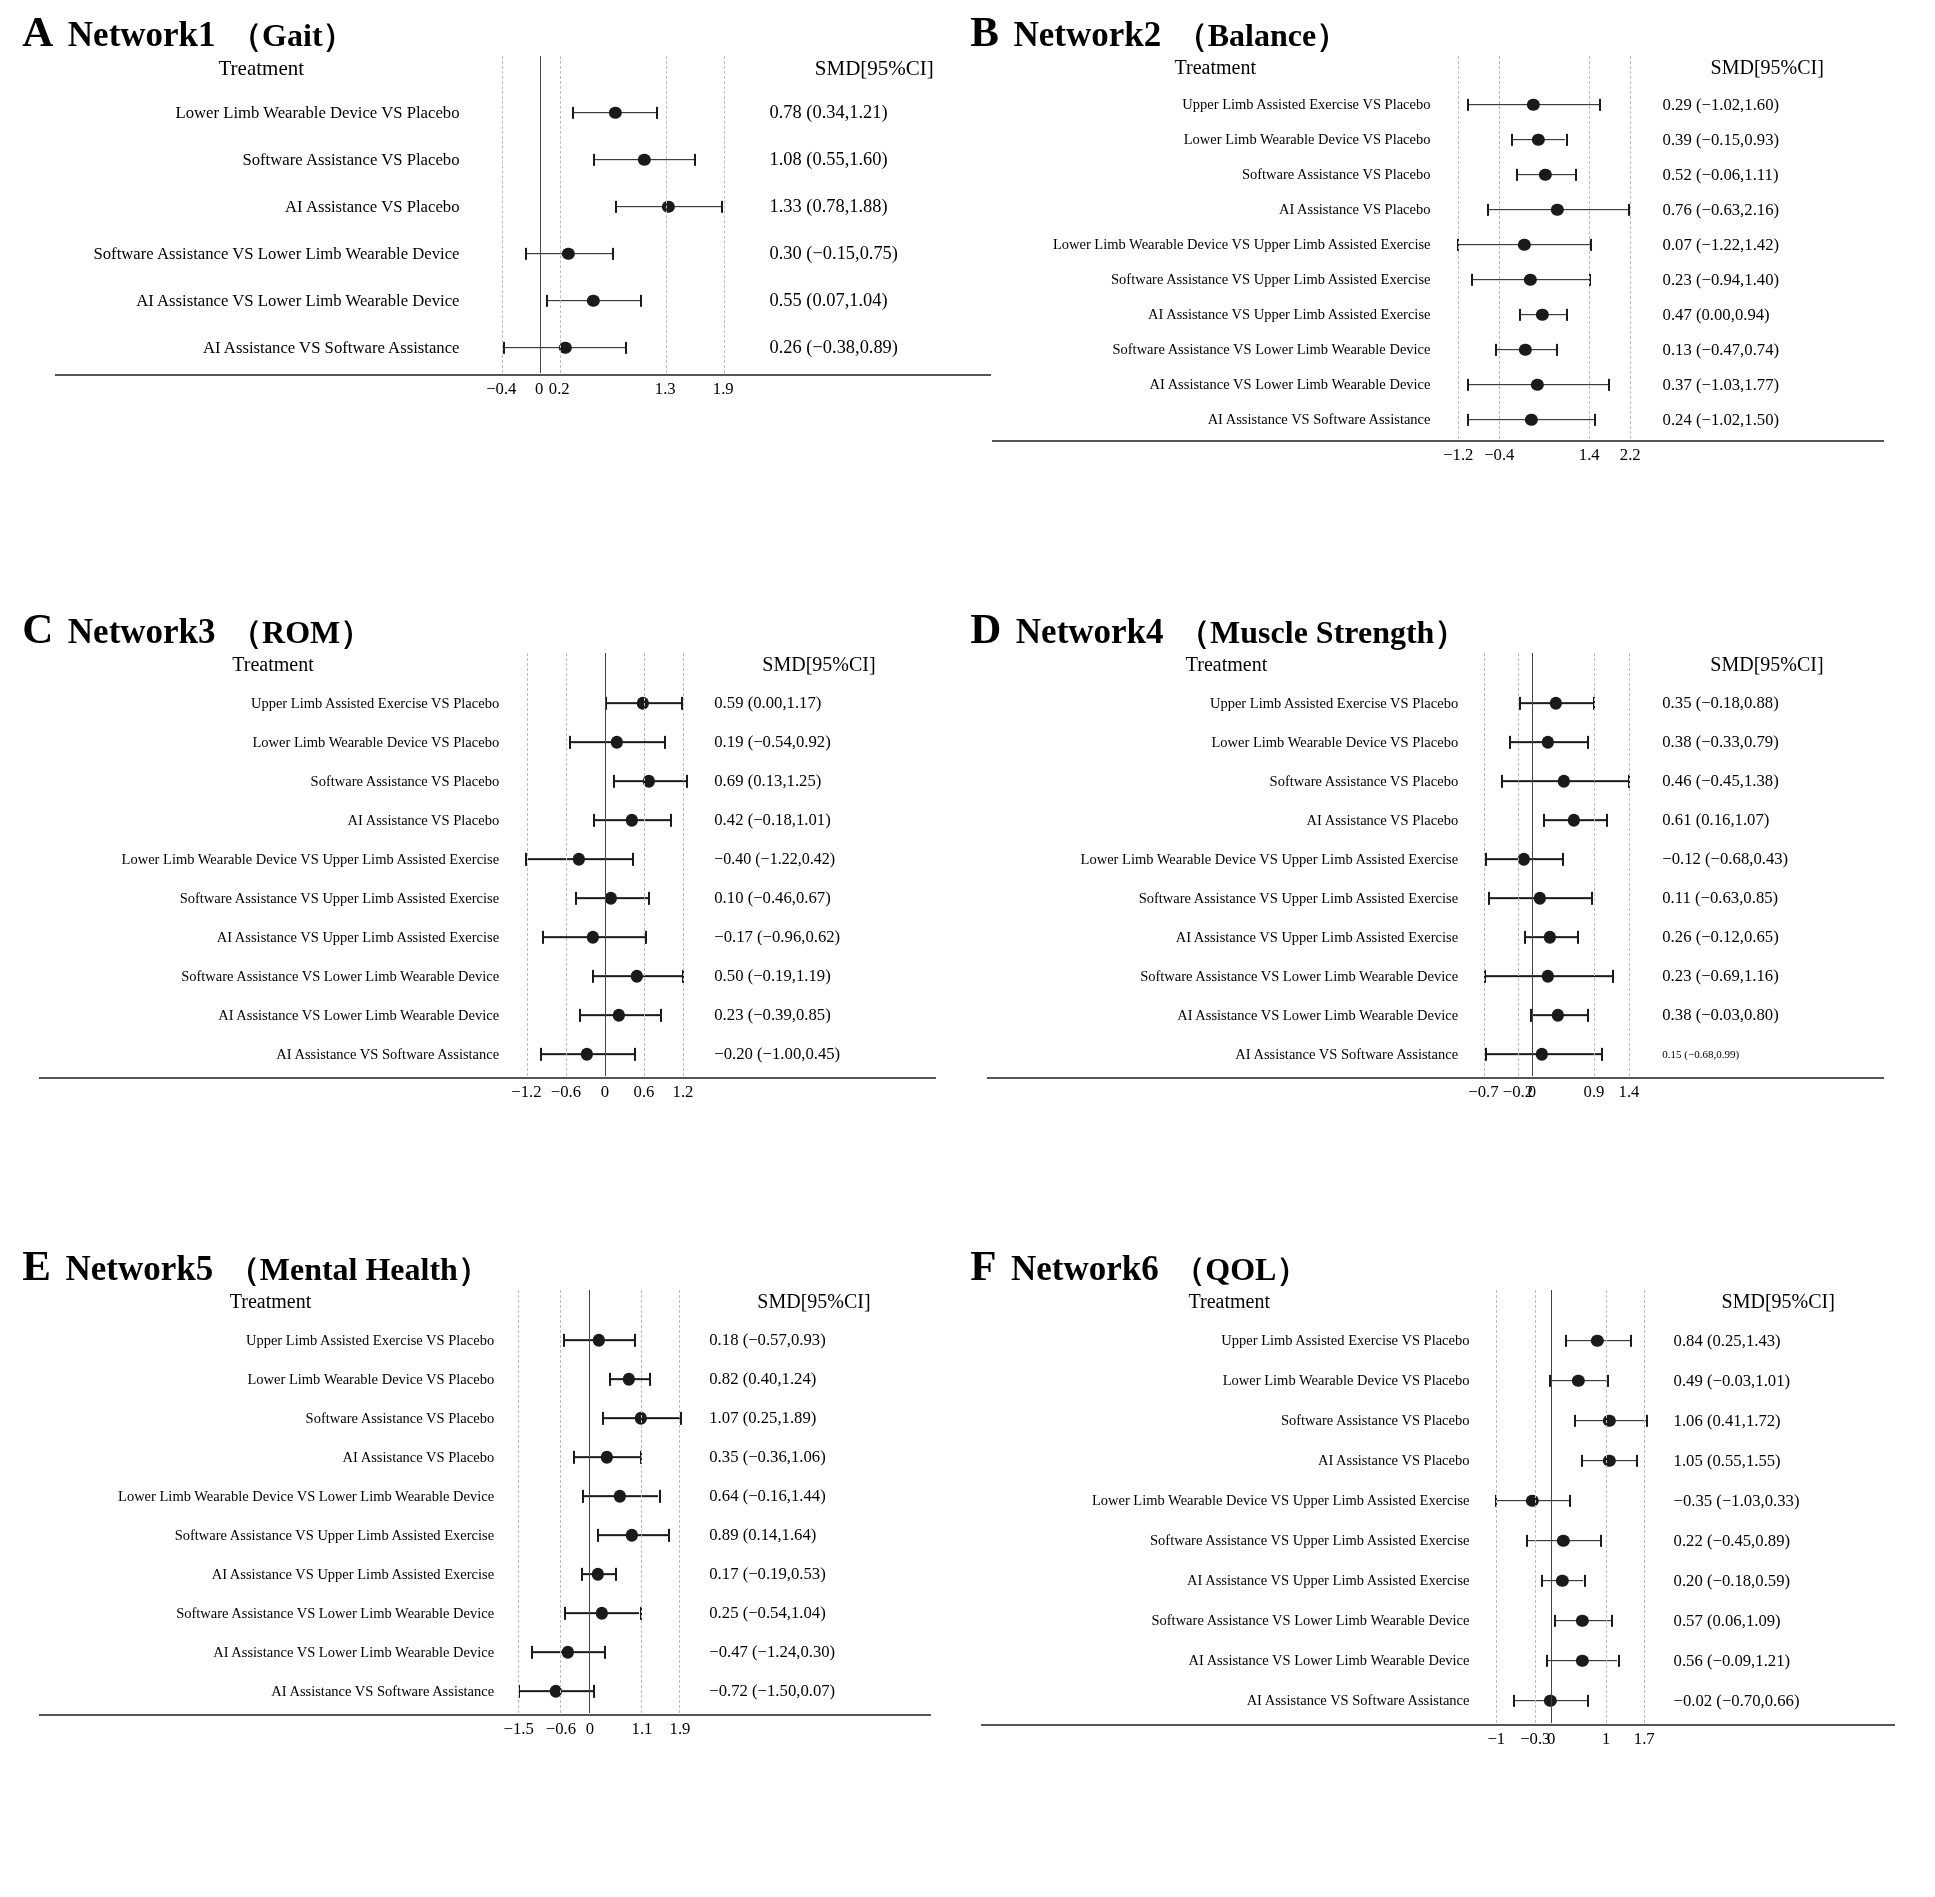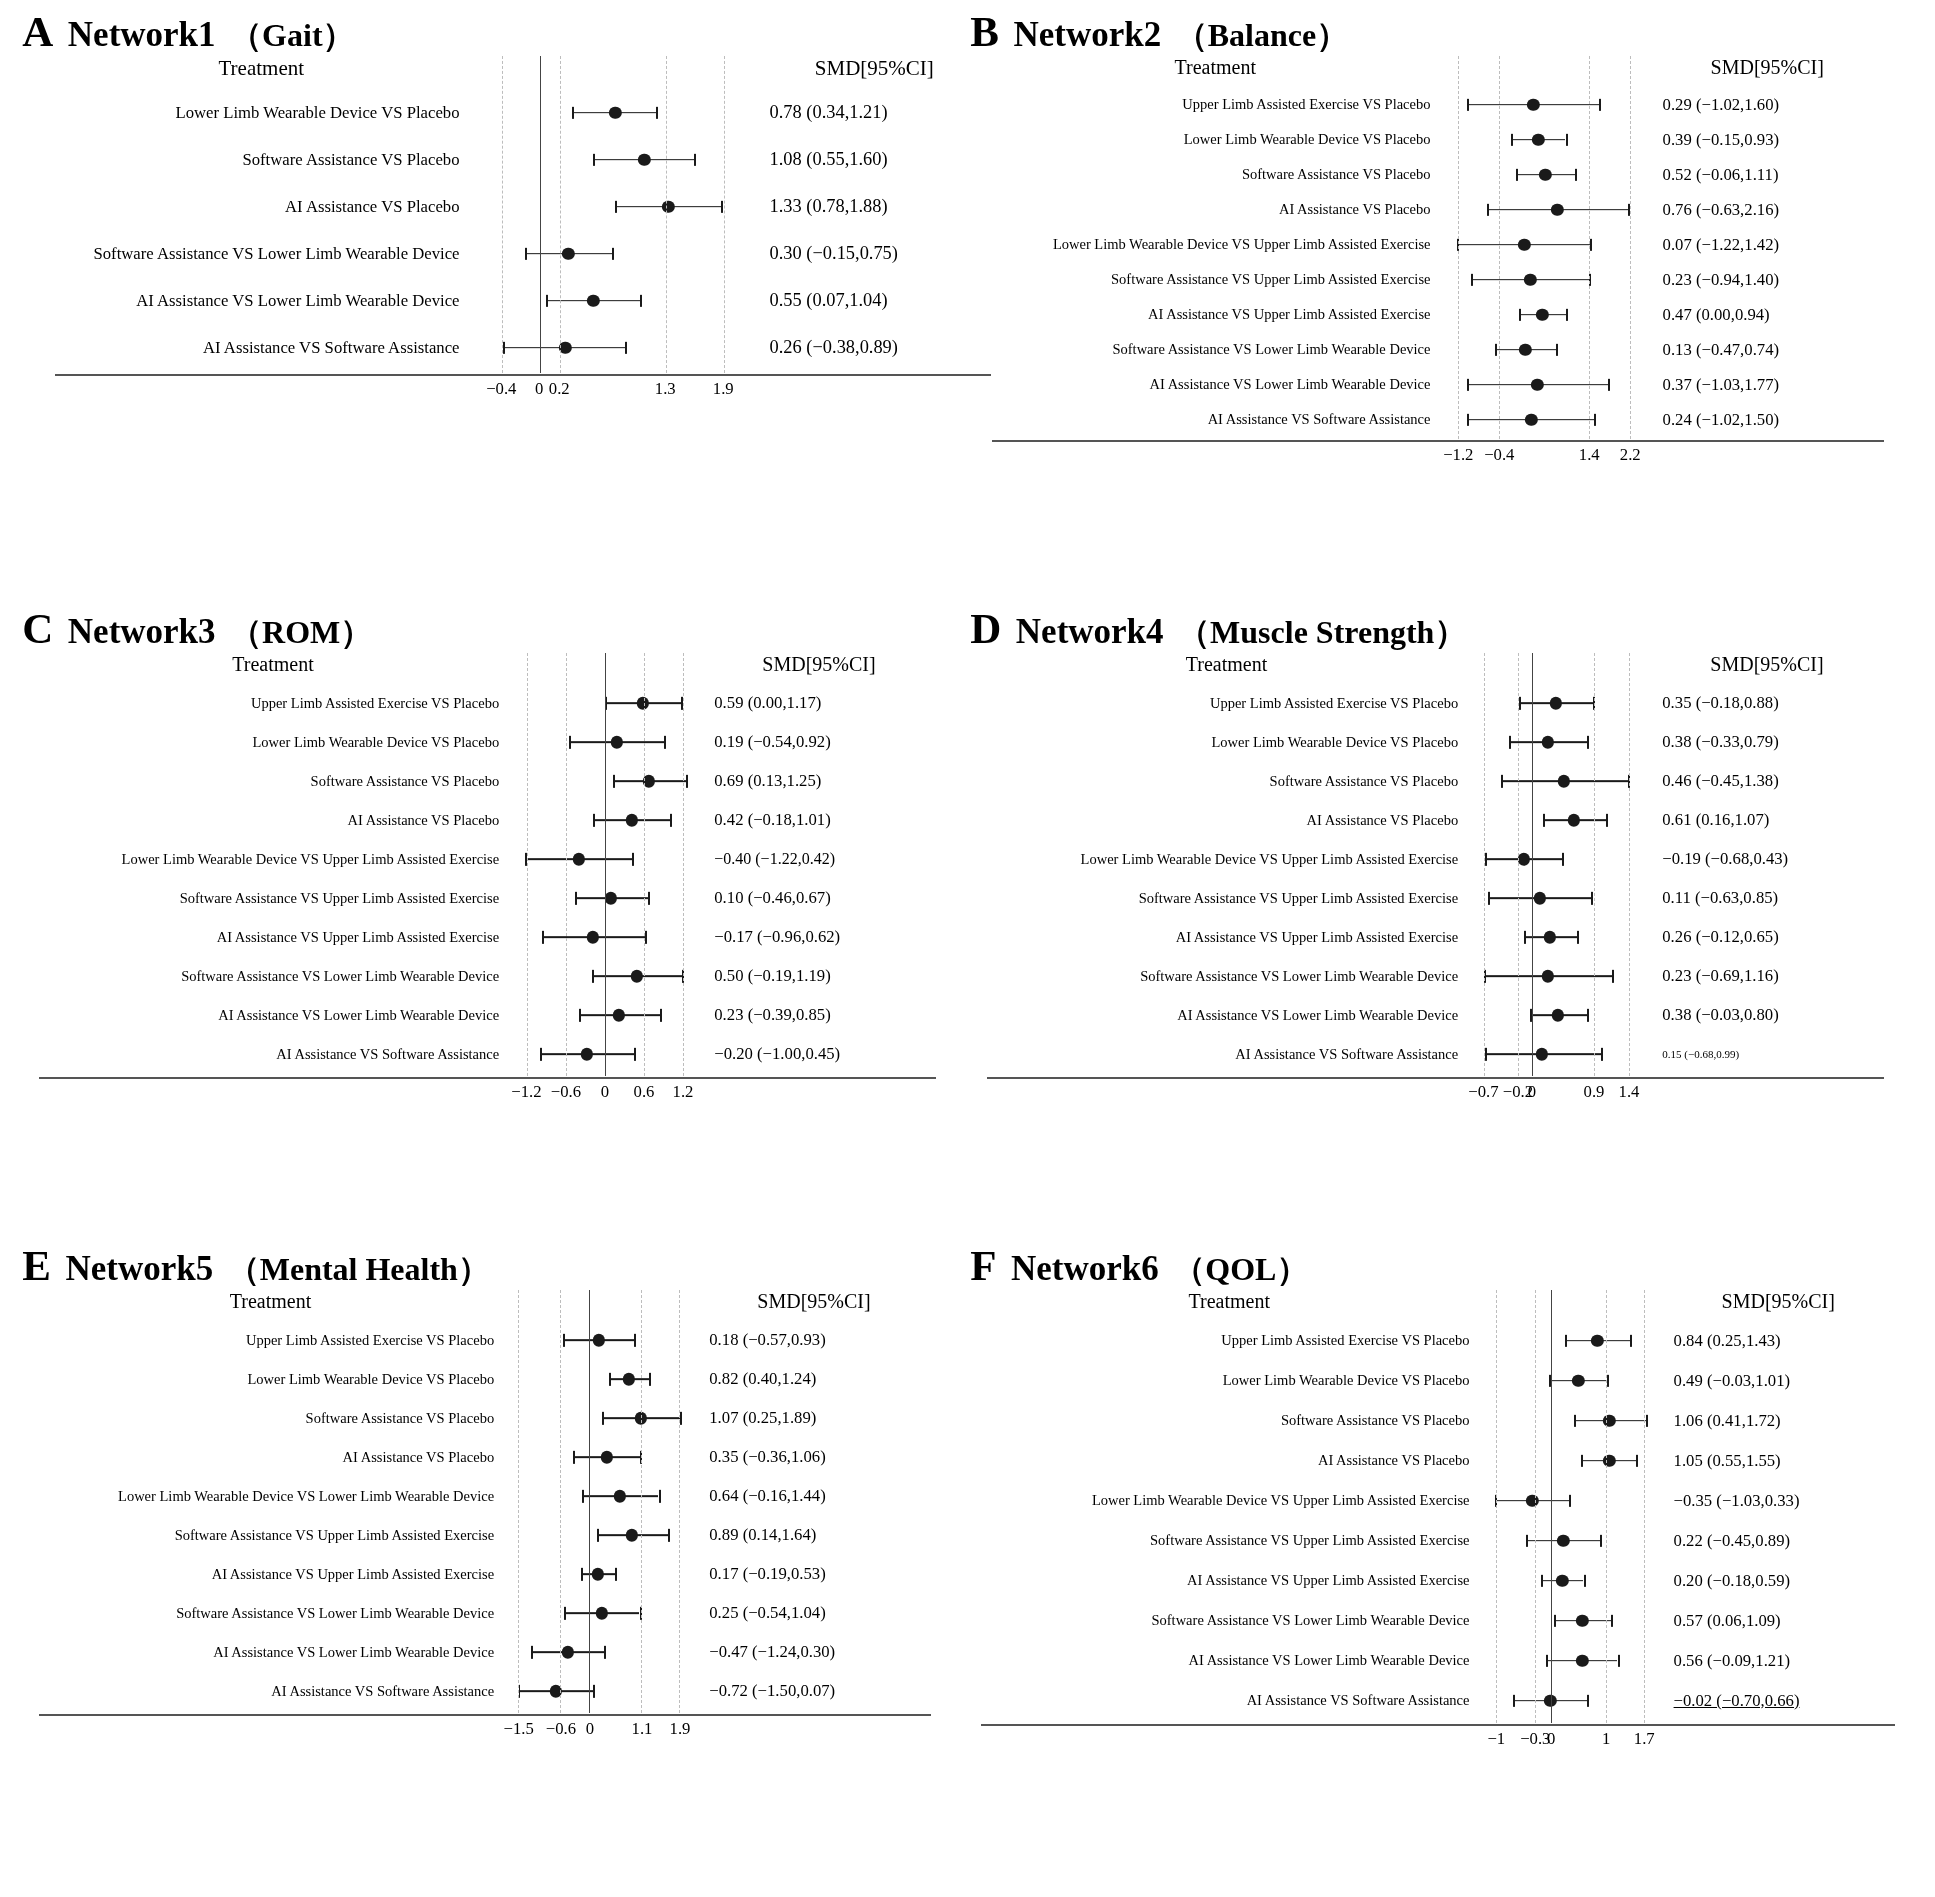--- a/index.html
+++ b/index.html
@@ -487,21 +487,21 @@
             <div class="point" style="left:108px;"></div>
           </div>
           <div class="rowstat" style="font-size: 16.7px; height: 39px;">0.61 (0.16,1.07)</div>
           <div class="rowlabel" style="font-size: 14.5px; height: 39px;">Lower Limb Wearable Device VS Upper Limb Assisted Exercise</div>
           <div class="rowplot" style="height: 39px;">
             <div class="ci-line" style="left:19px;width:77px;"></div>
             <div class="ci-cap" style="left:19px;"></div>
             <div class="ci-cap" style="left:96px;"></div>
             <div class="point" style="left:58px;"></div>
           </div>
-          <div class="rowstat" style="font-size: 16.7px; height: 39px;">−0.19 (−0.68,0.43)</div>
+          <div class="rowstat" style="font-size: 16.7px; height: 39px;">−0.12 (−0.68,0.43)</div>
           <div class="rowlabel" style="font-size: 14.5px; height: 39px;">Software Assistance VS Upper Limb Assisted Exercise</div>
           <div class="rowplot" style="height: 39px;">
             <div class="ci-line" style="left:22px;width:103px;"></div>
             <div class="ci-cap" style="left:22px;"></div>
             <div class="ci-cap" style="left:125px;"></div>
             <div class="point" style="left:74px;"></div>
           </div>
           <div class="rowstat" style="font-size: 16.7px; height: 39px;">0.11 (−0.63,0.85)</div>
           <div class="rowlabel" style="font-size: 14.5px; height: 39px;">AI Assistance VS Upper Limb Assisted Exercise</div>
           <div class="rowplot" style="height: 39px;">
@@ -745,21 +745,21 @@
             <div class="point" style="left:105px;"></div>
           </div>
           <div class="rowstat" style="font-size: 16.7px; height: 40px;">0.56 (−0.09,1.21)</div>
           <div class="rowlabel" style="font-size: 14.5px; height: 40px;">AI Assistance VS Software Assistance</div>
           <div class="rowplot" style="height: 40px;">
             <div class="ci-line" style="left:36px;width:75px;"></div>
             <div class="ci-cap" style="left:36px;"></div>
             <div class="ci-cap" style="left:110px;"></div>
             <div class="point" style="left:73px;"></div>
           </div>
-          <div class="rowstat" style="font-size: 16.7px; height: 40px; text-decoration: underline;">−0.02 (−0.70,0.66)</div>
+          <div class="rowstat" style="font-size: 16.7px; height: 40px;">−0.02 (−0.70,0.66)</div>
         </div>
         <div class="vlines" style="left: 507px; width: 184px; top: 0px; bottom: 33px;">
           <div class="vline" style="left: 19px;"></div>
           <div class="vline" style="left: 58px;"></div>
           <div class="vline zero" style="left: 74px;"></div>
           <div class="vline" style="left: 129px;"></div>
           <div class="vline" style="left: 167px;"></div>
         </div>
         <div class="axis-rule" style="margin-left: 0px; width: 914px;"></div>
         <div class="axis-ticks" style="margin-left: 496px; width: 184px;">

